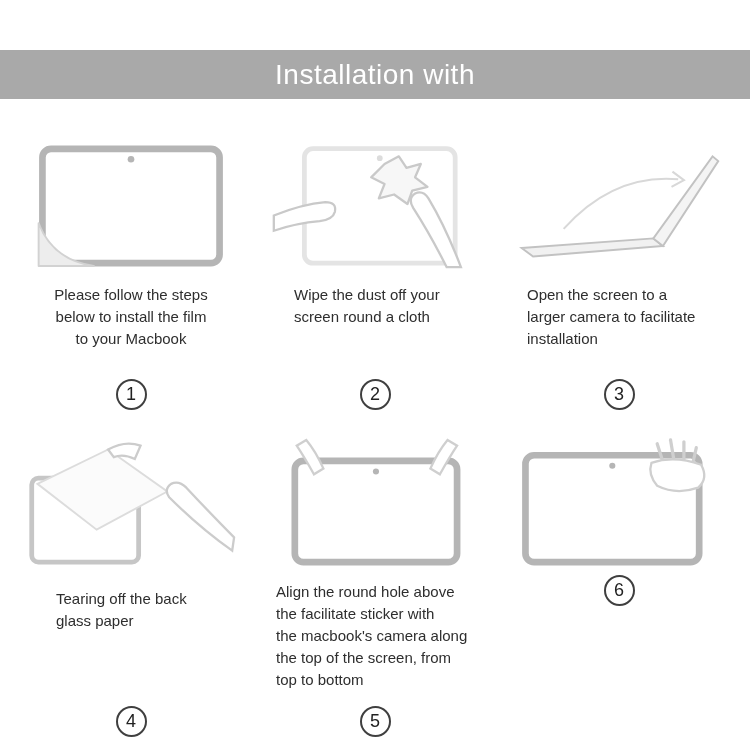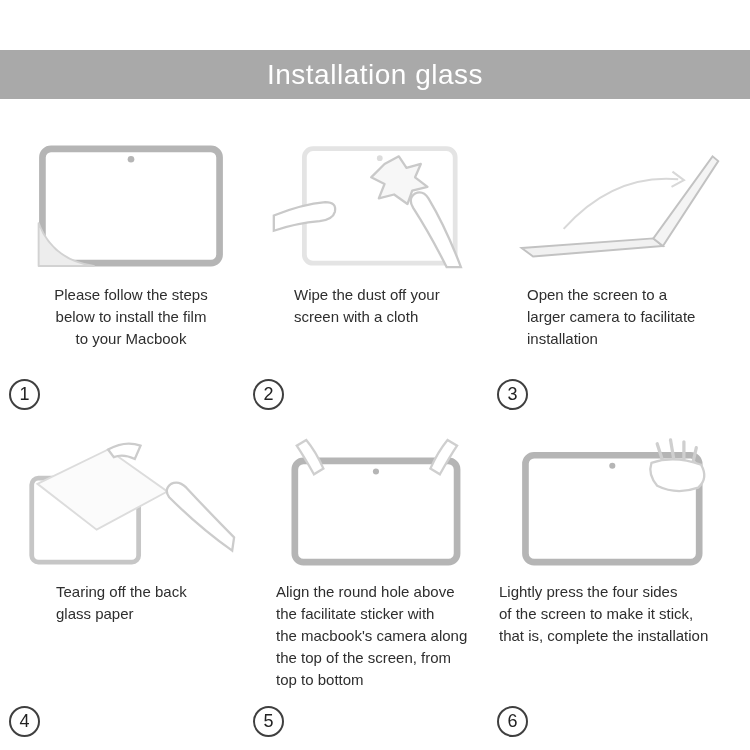--- a/index.html
+++ b/index.html
@@ -13,52 +13,52 @@
   .header h1 { color: #ffffff; font-size: 28px; font-weight: 400; letter-spacing: 0.5px; }
 
   .steps {
     display: grid;
     grid-template-columns: repeat(3, 244px);
     justify-content: center;
   }
   .row1 { margin-top: 34px; }
   .row2 { margin-top: 14px; }
 
-  .step { display: flex; flex-direction: column; align-items: flex-start; }
+  .step { display: flex; flex-direction: column; align-items: center; }
 
   .illus { height: 138px; width: 100%; display: flex; align-items: flex-end; justify-content: center; }
   .illus svg { display: block; }
 
   .capbox { width: 100%; margin-top: 13px; }
   .row1 .capbox { height: 88px; }
   .row2 .capbox { height: 118px; }
 
   .caption {
     font-size: 15px; line-height: 22px; color: #2e2e2e;
     white-space: pre; margin: 0 auto; text-align: left;
   }
   .caption.s1 { width: 176px; text-align: center; }
   .caption.s2 { width: 162px; }
   .caption.s3 { width: 184px; }
-  .caption.s4 { width: 150px; }
+  .caption.s4 { width: 150px; margin-top: 7px; }
   .caption.s5 { width: 198px; }
   .caption.s6 { width: 240px; }
 
   .numwrap { height: 44px; display: flex; align-items: center; justify-content: center; }
   .num {
     width: 31px; height: 31px; border: 2px solid #3f3f3f; border-radius: 50%;
     display: flex; align-items: center; justify-content: center;
     font-size: 18px; color: #222222;
   }
 </style>
 </head>
 <body>
 
 <header class="header">
-  <h1>Installation glass</h1>
+  <h1>Installation with</h1>
 </header>
 
 <div class="steps row1">
 
   <section class="step">
     <div class="illus">
       <svg width="200" height="132" viewBox="0 0 210 138">
         <rect x="12" y="10" width="186" height="120" rx="9" fill="#ffffff" stroke="#b5b5b5" stroke-width="7"></rect>
         <circle cx="105" cy="21" r="3.5" fill="#b5b5b5"></circle>
         <path d="M8 88 C 18 114, 38 129, 66 133 L 8 133 Z" fill="#ededed" stroke="#d2d2d2" stroke-width="2" stroke-linejoin="round"></path>
@@ -79,21 +79,21 @@
       <svg width="210" height="132" viewBox="0 0 220 138">
         <rect x="36" y="10" width="158" height="120" rx="9" fill="none" stroke="#e4e4e4" stroke-width="5"></rect>
         <circle cx="115" cy="20" r="3" fill="#dcdcdc"></circle>
         <path d="M120 26 L135 18 L143 30 L158 26 L152 40 L165 50 L149 54 L144 68 L130 58 L114 62 L120 47 L106 40 Z" fill="#f7f7f7" stroke="#c9c9c9" stroke-width="2.4" stroke-linejoin="round"></path>
         <path d="M185 134 Q168 100 150 72 Q144 62 152 57 Q160 53 166 62 Q184 92 200 134 Z" fill="#ffffff" stroke="#c9c9c9" stroke-width="2.4"></path>
         <path d="M4 80 Q34 68 58 66 Q70 66 68 76 Q66 84 52 86 Q28 88 4 96 Z" fill="#ffffff" stroke="#c9c9c9" stroke-width="2.4"></path>
       </svg>
     </div>
     <div class="capbox">
       <p class="caption s2">Wipe the dust off your
-screen with a cloth</p>
+screen round a cloth</p>
     </div>
     <div class="numwrap">
       <span class="num">2</span>
     </div>
   </section>
 
   <section class="step">
     <div class="illus">
       <svg width="210" height="132" viewBox="0 0 220 138">
         <path d="M8 114 L146 104 L156 112 L20 123 Z" fill="#f1f1f1" stroke="#c2c2c2" stroke-width="2"></path>
@@ -163,23 +163,18 @@
         <circle cx="103" cy="31" r="3.2" fill="#b5b5b5"></circle>
         <g stroke="#cfcfcf" stroke-width="3.4" stroke-linecap="round" fill="none">
           <path d="M150 8 L157 30"></path>
           <path d="M164 4 L168 28"></path>
           <path d="M178 6 L178 28"></path>
           <path d="M191 12 L187 30"></path>
         </g>
         <path d="M144 28 Q168 20 196 30 Q204 44 193 54 Q170 62 150 52 Q140 40 144 28 Z" fill="#ffffff" stroke="#cfcfcf" stroke-width="2.4"></path>
       </svg>
     </div>
-    <div class="capbox">
-      <p class="caption s6">Lightly press the four sides
-of the screen to make it stick,
-that is, complete the installation</p>
-    </div>
     <div class="numwrap">
       <span class="num">6</span>
     </div>
   </section>
 
 </div>
 
 </body></html>

